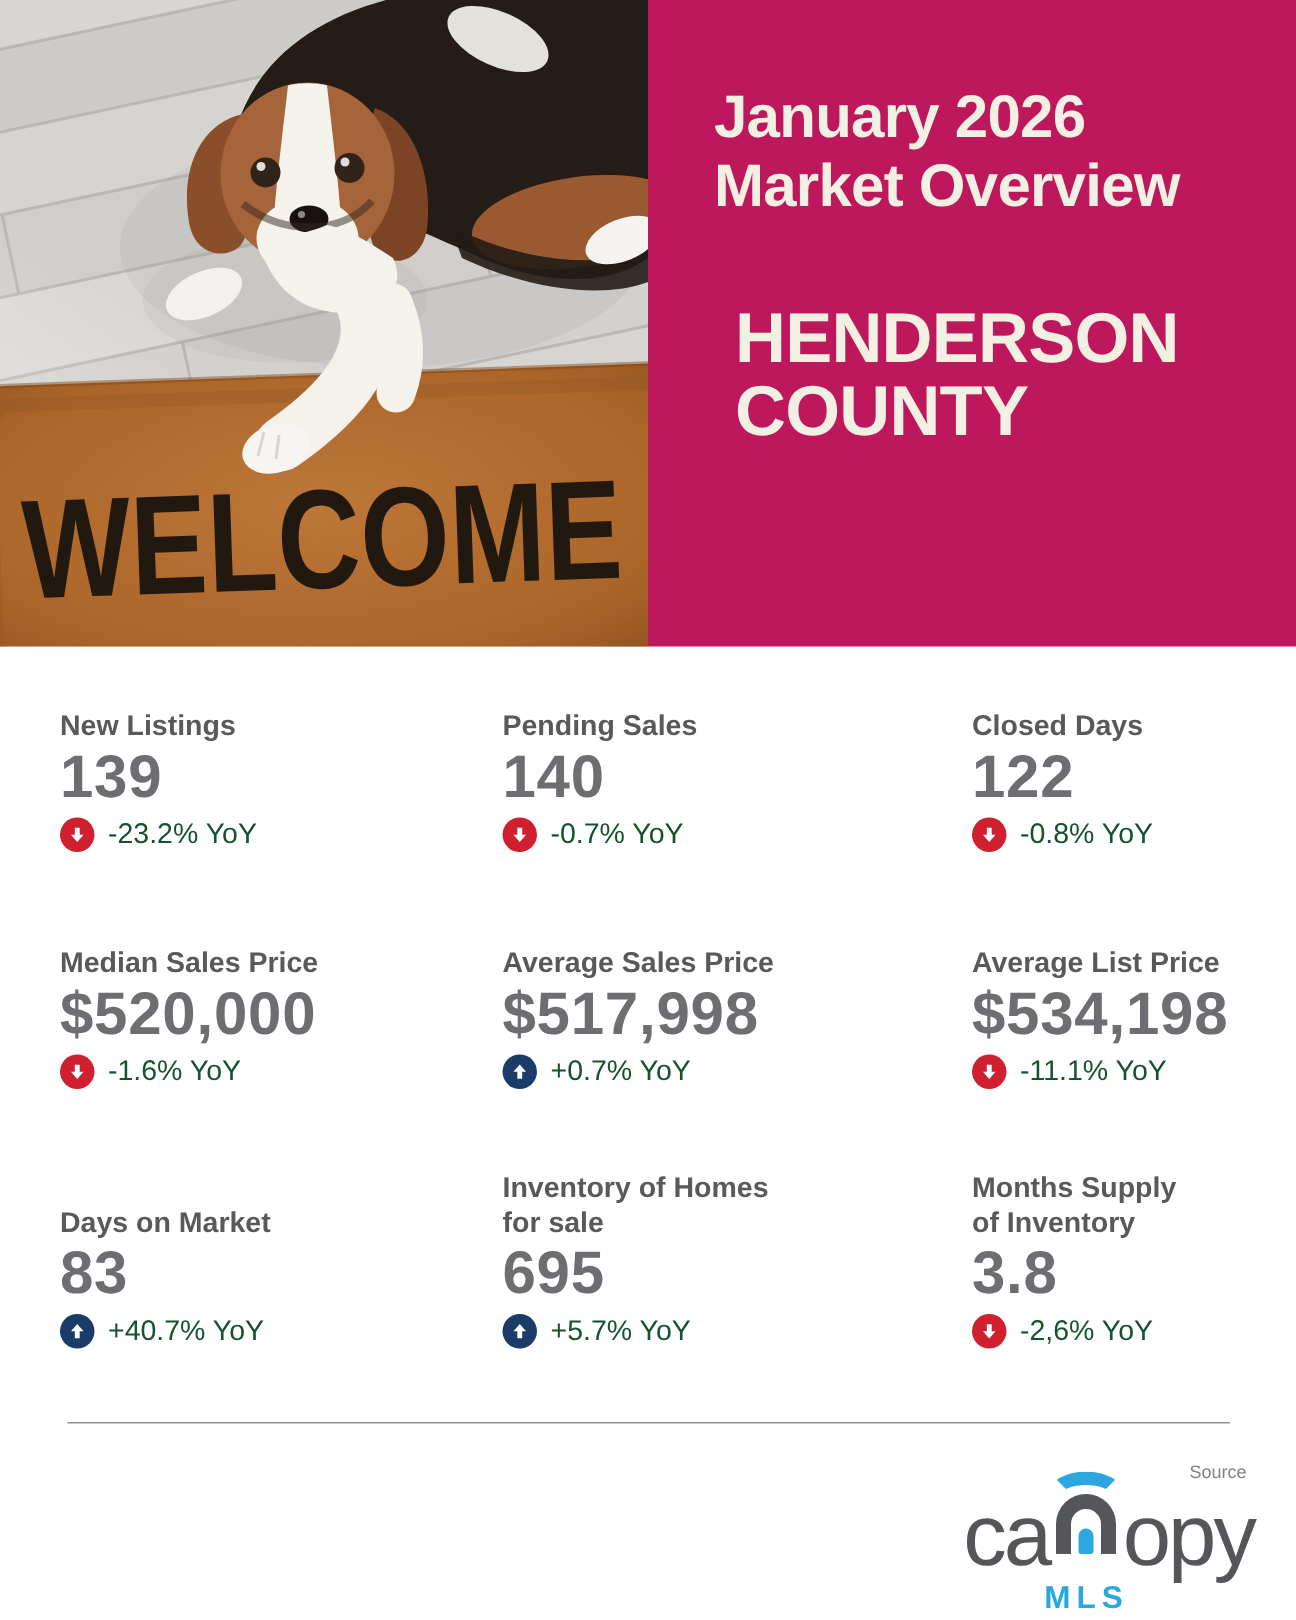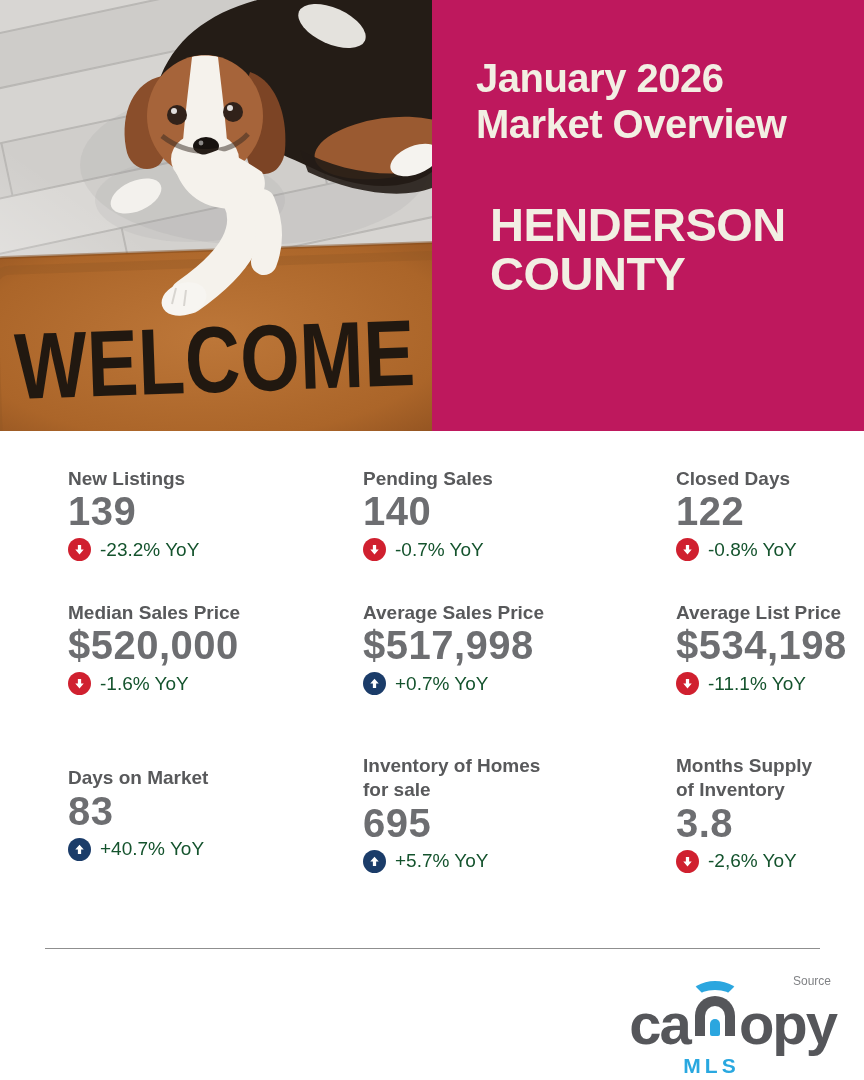--- a/index.html
+++ b/index.html
@@ -11,39 +11,39 @@
   .photo{width:432px;height:431px;flex:0 0 432px;overflow:hidden;}
   .photo svg{display:block;}
   .panel{flex:1;background:#be185d;color:#F2EFE3;padding:55px 18px 16px 44px;box-sizing:border-box;}
   .panel .title{font-size:40px;font-weight:bold;line-height:1.16;letter-spacing:-0.5px;}
   .panel .county{margin-top:52px;font-size:47px;font-weight:bold;line-height:1.05;letter-spacing:-0.5px;margin-left:14px;}
 
   
   .stats{position:absolute;top:460px;left:40px;right:0;
          display:grid;grid-template-columns:295px 313px 1fr;
          grid-template-rows:110px 158px 173px;}
-  .stat{display:flex;flex-direction:column;justify-content:center;padding-right:12px;margin-left:28px;}
+  .stat{display:flex;flex-direction:column;justify-content:flex-end;padding-right:12px;}
   .stat .label{font-size:19px;font-weight:bold;color:#58595B;line-height:1.25;}
   .stat .value{font-size:40px;font-weight:bold;color:#6D6E71;letter-spacing:0.5px;
                margin:1px 0 7px;line-height:1;}
   .stat .change{display:flex;align-items:center;gap:9px;font-size:19px;color:#14532d;
                 padding-bottom:2px;}
   .badge{width:23px;height:23px;border-radius:50%;display:flex;align-items:center;
          justify-content:center;flex:0 0 23px;}
   .badge.down{background:#D0202F;}
   .badge.up{background:#1B3C69;}
   .badge svg{width:13px;height:13px;fill:#ffffff;}
   .badge.up svg{transform:rotate(180deg);}
 
   
   .divider{position:absolute;top:948px;left:45px;right:44px;height:1px;background:#8f8f8f;}
   .footer{position:absolute;top:948px;left:0;right:0;height:132px;}
   .source{position:absolute;top:26px;right:33px;font-size:12px;color:#808285;}
   .canopy{position:absolute;top:50px;right:28px;text-align:left;}
-  .canopy .word{display:flex;align-items:flex-end;font-size:58px;font-weight:bold;
+  .canopy .word{display:flex;align-items:flex-end;font-size:58px;font-weight:normal;
                 color:#55565A;letter-spacing:-2px;line-height:0.82;}
   .n-glyph{position:relative;display:inline-block;width:40px;height:38px;margin:0 4px 12px 5px;}
   .n-arch{position:absolute;left:0;bottom:0;width:40px;height:40px;box-sizing:border-box;
           border:10px solid #55565A;border-bottom:none;border-radius:20px 20px 0 0;}
   .n-door{position:absolute;left:50%;transform:translateX(-50%);bottom:0;width:10px;height:17px;
           background:#2BA6DF;border-radius:5px 5px 2px 2px;}
   .n-arc{position:absolute;left:-5px;top:-17px;width:50px;height:30px;box-sizing:border-box;
          border:9px solid transparent;border-top-color:#2BA6DF;border-radius:50%;}
   .canopy .mls{font-size:21px;font-weight:bold;color:#29A8E0;letter-spacing:4px;
                margin:6px 0 0 54px;}

